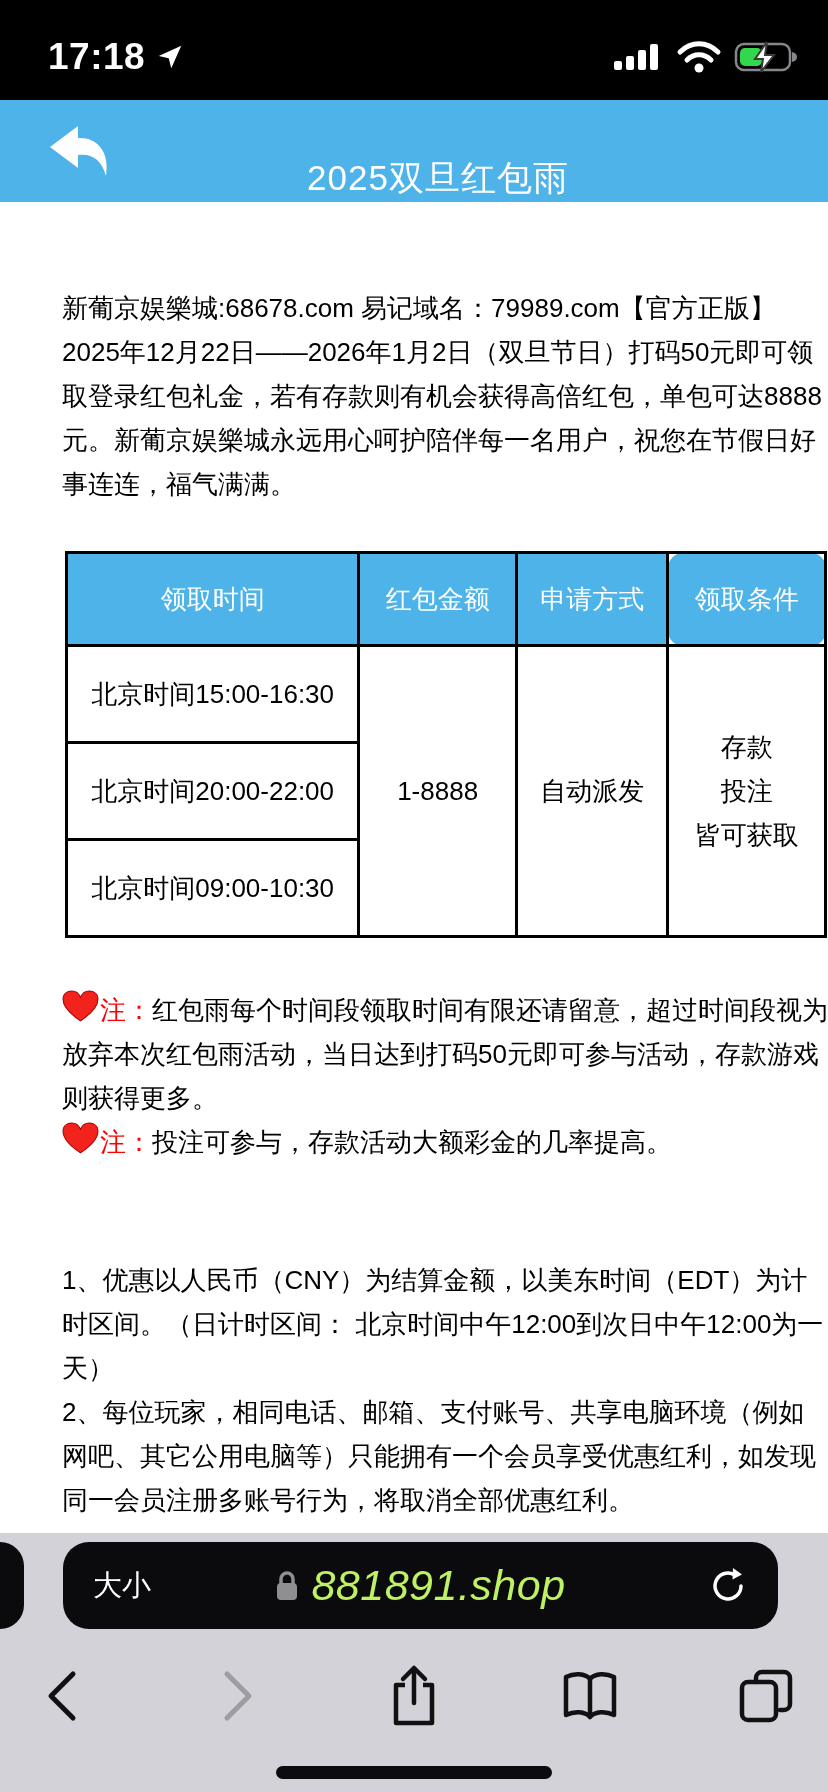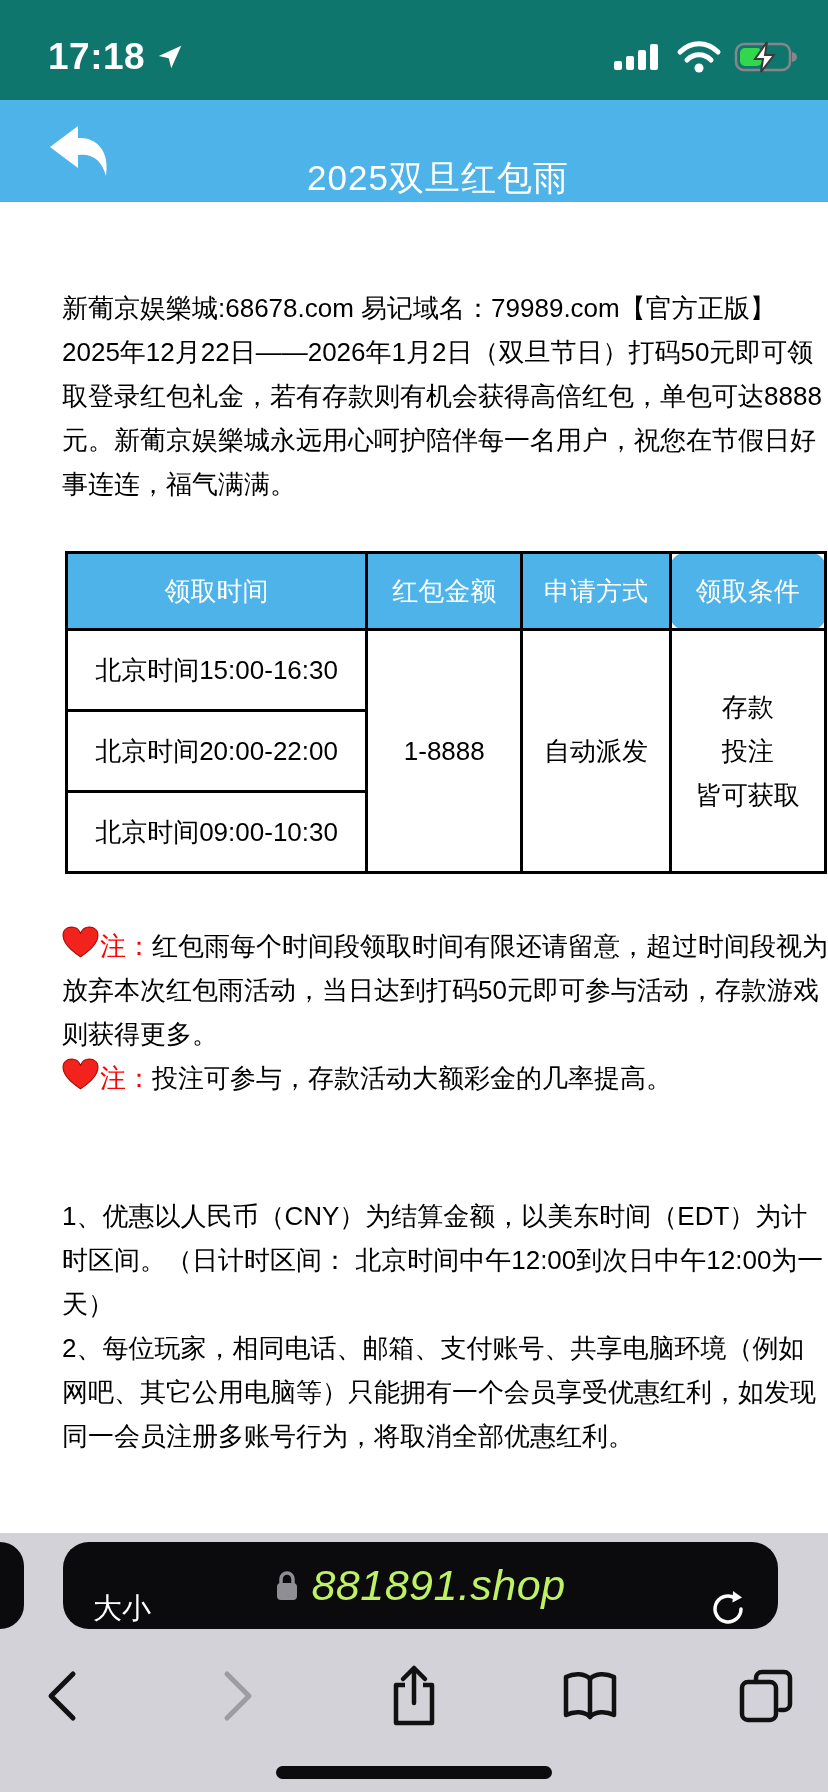--- a/index.html
+++ b/index.html
@@ -1,59 +1,59 @@
 <!DOCTYPE html>
 <html><head>
 <meta charset="utf-8">
 <style>
   html,body{margin:0;padding:0;background:#fff;}
   body{width:828px;height:1792px;position:relative;overflow:hidden;
        font-family:"Liberation Sans","DejaVu Sans",sans-serif;}
 
   
-  .status-bar{position:absolute;top:0;left:0;width:828px;height:100px;background:#0f766e;
+  .status-bar{position:absolute;top:0;left:0;width:828px;height:100px;background:#000000;
               display:flex;align-items:center;justify-content:space-between;box-sizing:border-box;
               padding:14px 28px 0 48px;}
   .status-left{display:flex;align-items:center;gap:10px;}
   .status-time{color:#fff;font-size:37px;font-weight:600;letter-spacing:.5px;}
   .status-right{display:flex;align-items:center;gap:12px;}
 
   
   .page-header{position:absolute;top:100px;left:0;width:828px;height:102px;background:#4db3e9;
                display:flex;align-items:flex-end;justify-content:center;padding-left:24px;}
   .back-btn{position:absolute;left:44px;top:22px;width:72px;height:62px;cursor:pointer;}
   .page-title{color:#fff;font-size:35px;letter-spacing:1px;}
 
   
   .content{position:absolute;top:202px;left:0;width:828px;box-sizing:border-box;
            padding:84px 30px 0;color:#000;font-size:26px;line-height:44px;margin-left:32px;}
   .content p{margin:0;word-break:break-all;overflow-wrap:anywhere;}
 
   
   table.promo{border-collapse:collapse;margin:45px auto 0;width:762px;table-layout:fixed;
               text-align:center;font-size:26px;}
-  table.promo th,table.promo td{border:3px solid #000;padding:8px;}
+  table.promo th,table.promo td{border:3px solid #000;padding:16px;}
   table.promo th{background:#4db3e9;color:#fff;font-weight:400;height:58px;}
   table.promo td{height:62px;color:#000;background:#fff;}
   .col-time{width:41%;}.col-amt{width:20%;}.col-way{width:19%;}.col-cond{width:20%;border-radius:15px;}
   .cond-line{display:block;line-height:44px;}
 
   
   .notes{margin-top:50px;}
   .note-heart{width:37px;height:33px;vertical-align:-4px;margin-right:1px;}
   .note-label{color:#f00;}
 
   
   .rules{margin-top:94px;}
 
   
   .browser-bar{position:absolute;left:0;top:1533px;width:828px;height:259px;background:#d3d2d8;}
   .tab-fragment{position:absolute;left:-24px;top:9px;width:48px;height:87px;border-radius:24px;background:#0b0b0d;}
   .url-pill{position:absolute;left:63px;top:9px;width:715px;height:87px;border-radius:26px;background:#0b0b0d;
-            display:flex;align-items:flex-end;justify-content:space-between;box-sizing:border-box;padding:0 30px;cursor:pointer;}
+            display:flex;align-items:center;justify-content:space-between;box-sizing:border-box;padding:0 30px;cursor:pointer;}
   .text-size-btn{color:#fff;font-size:29px;}
   .url-center{position:absolute;left:0;right:0;top:0;bottom:0;display:flex;align-items:center;justify-content:center;gap:12px;pointer-events:none;}
   .url-text{color:#bef264;font-size:43px;letter-spacing:.5px;font-style:italic;}
   .toolbar-icons{position:absolute;left:0;top:118px;width:828px;height:90px;}
   .tb-icon{position:absolute;top:0;width:90px;height:90px;display:flex;align-items:center;justify-content:center;cursor:pointer;}
   .home-indicator{position:absolute;left:276px;top:233px;width:276px;height:13px;border-radius:7px;background:#0c0c0e;}
 </style>
 </head>
 <body>
 

